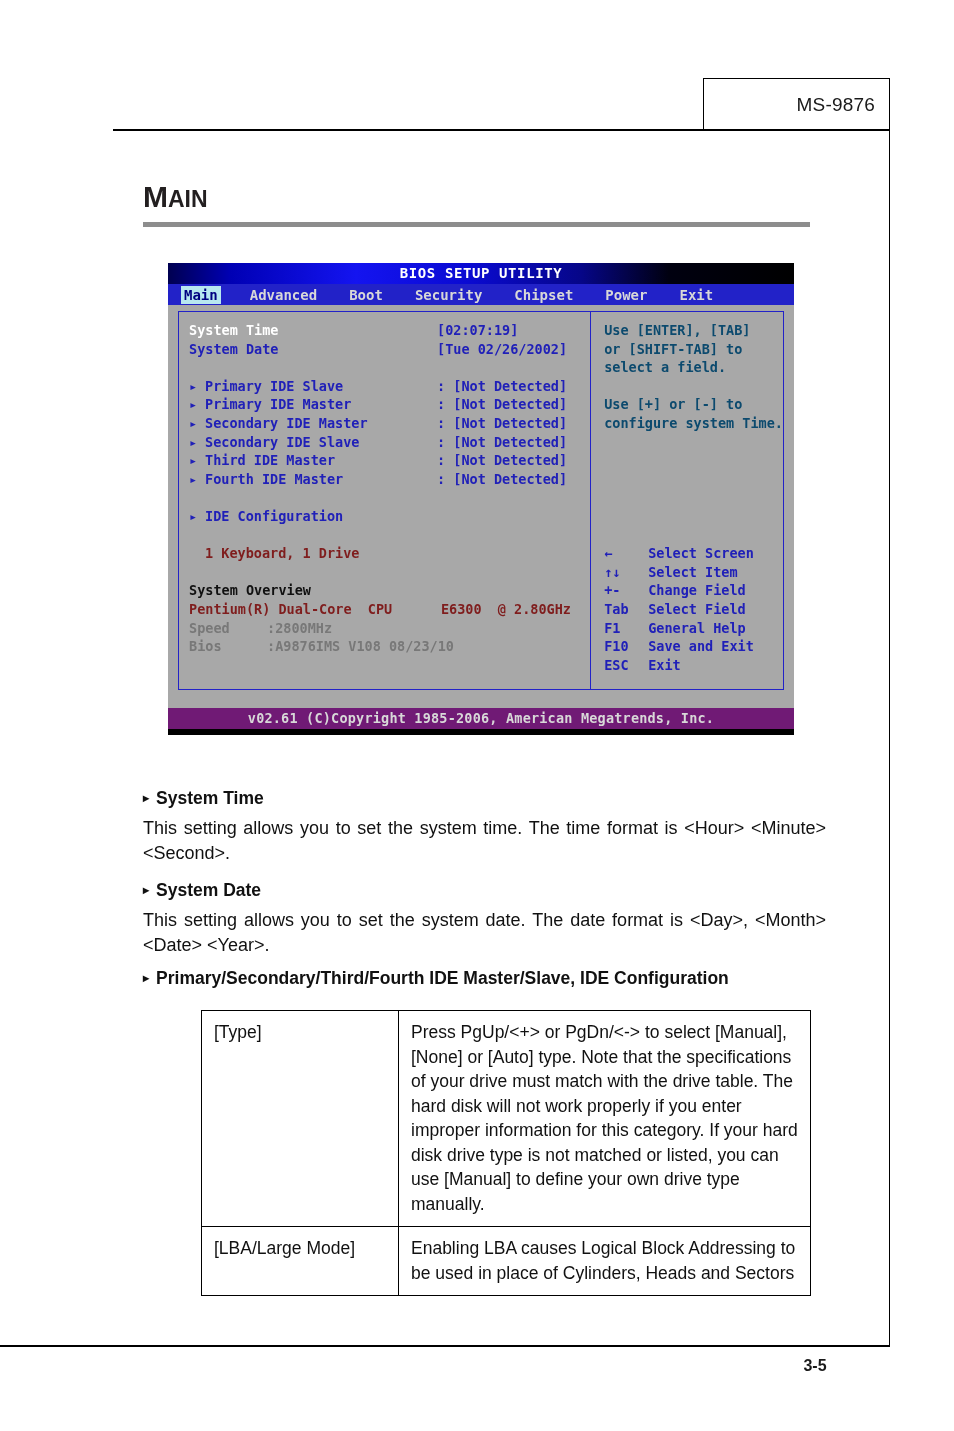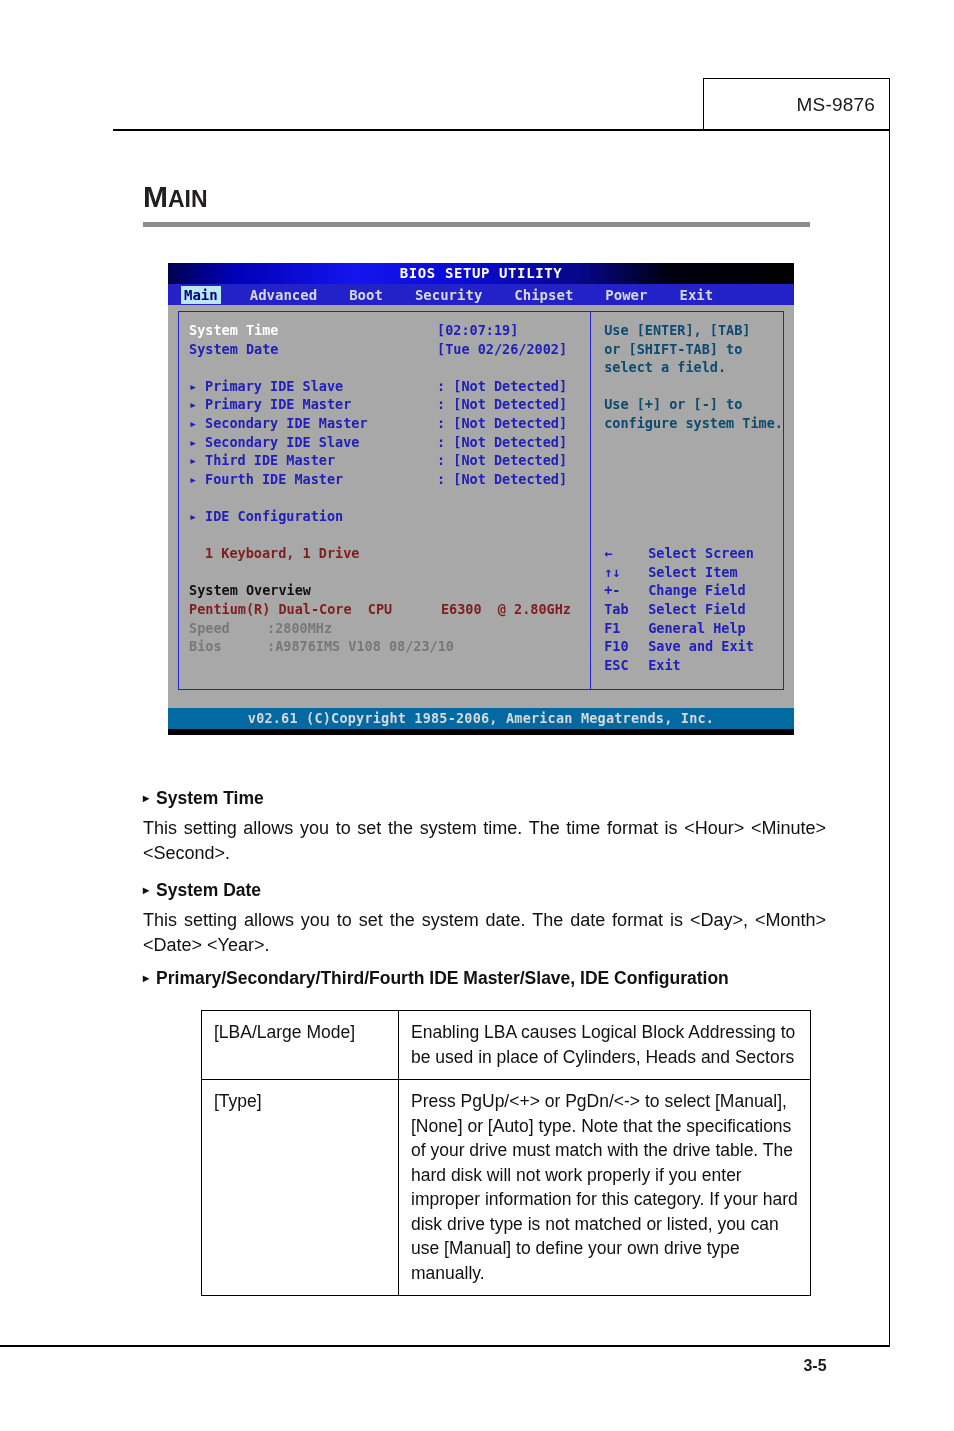--- a/index.html
+++ b/index.html
@@ -217,21 +217,21 @@
     white-space: pre;
   }
   .help-row .k { width: 44px; }
 
   .bios-footer-strip {
     height: 9px;
     background: #a8a8a8;
   }
   .bios-footer {
     height: 21px;
-    background: #0369a1;
+    background: #701a75;
     color: #d8d8d8;
     font-size: 13.5px;
     font-weight: bold;
     text-align: center;
     line-height: 21px;
     letter-spacing: 0.2px;
     white-space: pre;
   }
   .bios-bottom-black {
     height: 6px;
@@ -460,21 +460,21 @@
 
 <div class="prose" style="top:967px">
   <div class="bullet-head">
     <span class="tri">▸</span><span>Primary/Secondary/Third/Fourth IDE Master/Slave, IDE Configuration</span>
   </div>
 </div>
 
 <table class="spec-table">
   <tbody>
       <tr>
+    <td class="key">[Type]</td>
+    <td>Press PgUp/&lt;+&gt; or PgDn/&lt;-&gt; to select [Manual], [None] or [Auto] type. Note that the specifications of your drive must match with the drive table. The hard disk will not work properly if you enter improper information for this category. If your hard disk drive type is not matched or listed, you can use [Manual] to define your own drive type manually.</td>
+  </tr>
+  <tr>
     <td class="key">[LBA/Large Mode]</td>
     <td>Enabling LBA causes Logical Block Addressing to be used in place of Cylinders, Heads and Sectors</td>
   </tr>
-  <tr>
-    <td class="key">[Type]</td>
-    <td>Press PgUp/&lt;+&gt; or PgDn/&lt;-&gt; to select [Manual], [None] or [Auto] type. Note that the specifications of your drive must match with the drive table. The hard disk will not work properly if you enter improper information for this category. If your hard disk drive type is not matched or listed, you can use [Manual] to define your own drive type manually.</td>
-  </tr>
 </tbody>
   </table>
 
 </body></html>

